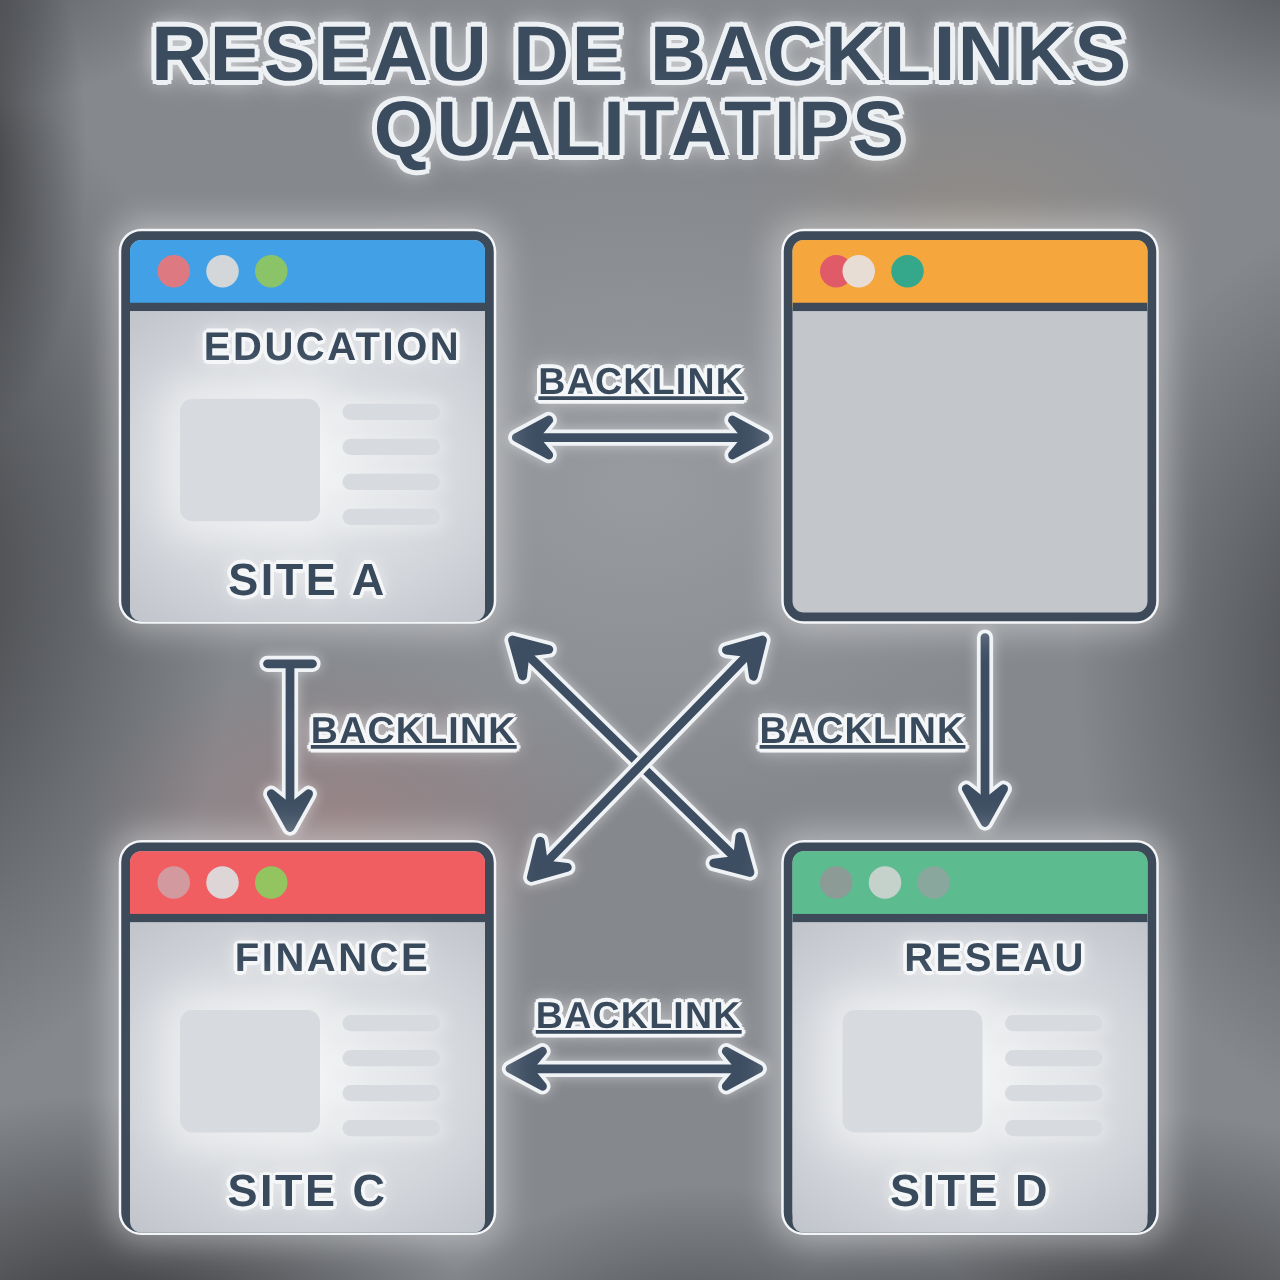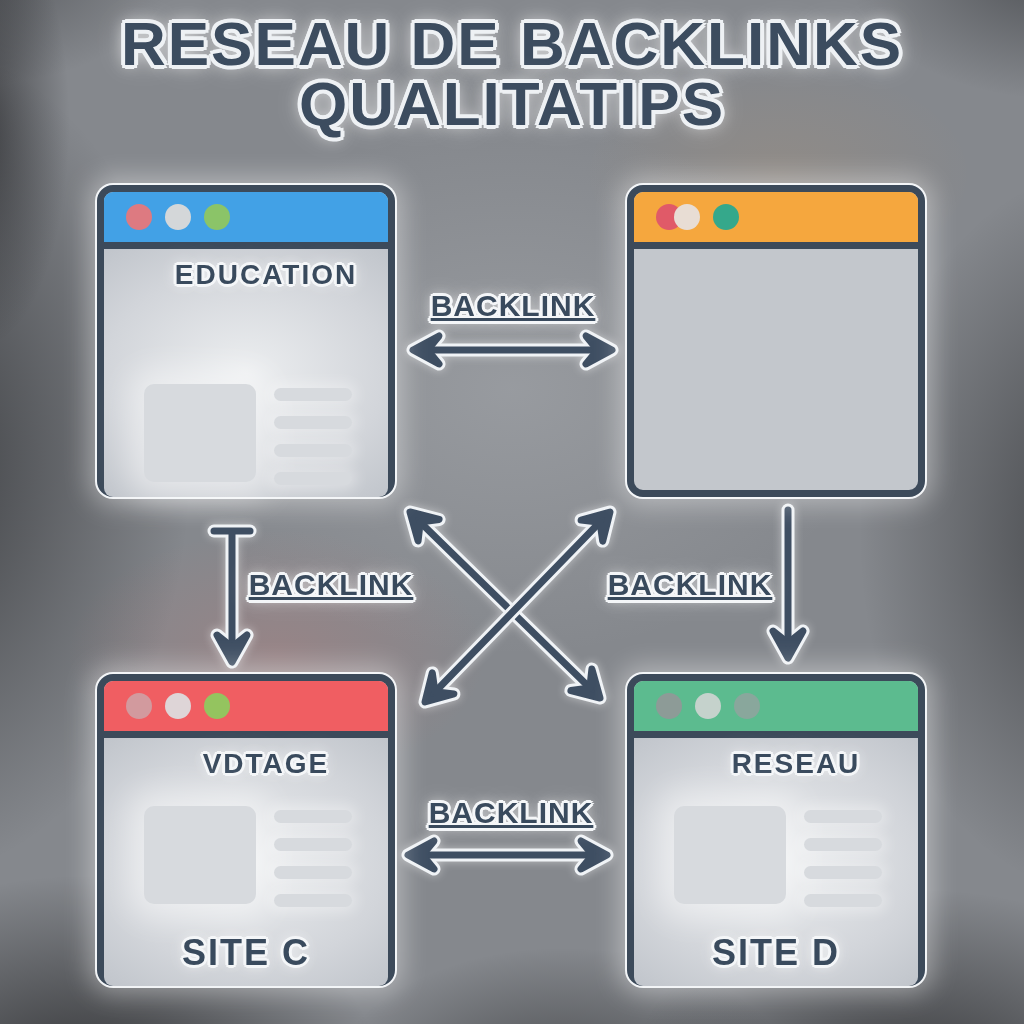--- a/index.html
+++ b/index.html
@@ -47,21 +47,21 @@
     display:flex;align-items:center;padding-left:22px;
   }
   .dot{width:26px;height:26px;border-radius:50%;margin-right:13px;flex:none;}
   #win-b .dot:first-child{margin-right:-8px;}
   .win-body{
     height:248px;box-sizing:border-box;border-radius:0 0 9px 9px;
     display:flex;flex-direction:column;justify-content:space-between;align-items:center;
     padding:10px 0 12px;
     background:radial-gradient(90% 78% at 50% 50%, #eceef0 0%, #d2d5da 55%, #b7bcc3 100%);
   }
-  .category{font-size:28px;letter-spacing:2px;margin-left:40px;}
+  .category{font-size:32px;letter-spacing:2px;margin-left:40px;}
   .sitename{font-size:36px;letter-spacing:2px;}
   .ph-row{display:flex;width:100%;box-sizing:border-box;justify-content:space-between;
     align-items:flex-start;padding:0 36px 0 40px;}
   .ph-img{
     width:112px;height:98px;border-radius:10px;background:#d7dade;
     box-shadow:0 0 30px 16px rgba(255,255,255,.45);
   }
   .ph-lines{display:flex;flex-direction:column;gap:15px;width:78px;margin-top:4px;}
   .ph-line{height:13px;border-radius:7px;background:#d7dade;
     box-shadow:0 0 14px 5px rgba(255,255,255,.35);}
@@ -161,39 +161,40 @@
       <div class="category outlined">EDUCATION</div>
       <div class="ph-row">
         <div class="ph-img"></div>
         <div class="ph-lines">
           <div class="ph-line"></div>
           <div class="ph-line"></div>
           <div class="ph-line"></div>
           <div class="ph-line"></div>
         </div>
       </div>
+      <div class="sitename outlined">SITE A</div>
     </div>
   </div>
 
   <div class="win" id="win-b">
     <div class="win-header" style="background: rgb(245, 167, 62);">
       <span class="dot" style="background: rgb(224, 90, 104);"></span>
       <span class="dot" style="background: rgb(232, 221, 212);"></span>
       <span class="dot" style="background: rgb(53, 168, 139);"></span>
     </div>
   </div>
 
   <div class="win" id="win-c">
     <div class="win-header" style="background: rgb(240, 94, 98);">
       <span class="dot" style="background: rgb(210, 154, 158);"></span>
       <span class="dot" style="background: rgb(222, 213, 215);"></span>
       <span class="dot" style="background: rgb(148, 196, 95);"></span>
     </div>
     <div class="win-body">
-      <div class="category outlined">VDTAGE</div>
+      <div class="category outlined">FINANCE</div>
       <div class="ph-row">
         <div class="ph-img"></div>
         <div class="ph-lines">
           <div class="ph-line"></div>
           <div class="ph-line"></div>
           <div class="ph-line"></div>
           <div class="ph-line"></div>
         </div>
       </div>
       <div class="sitename outlined">SITE C</div>

